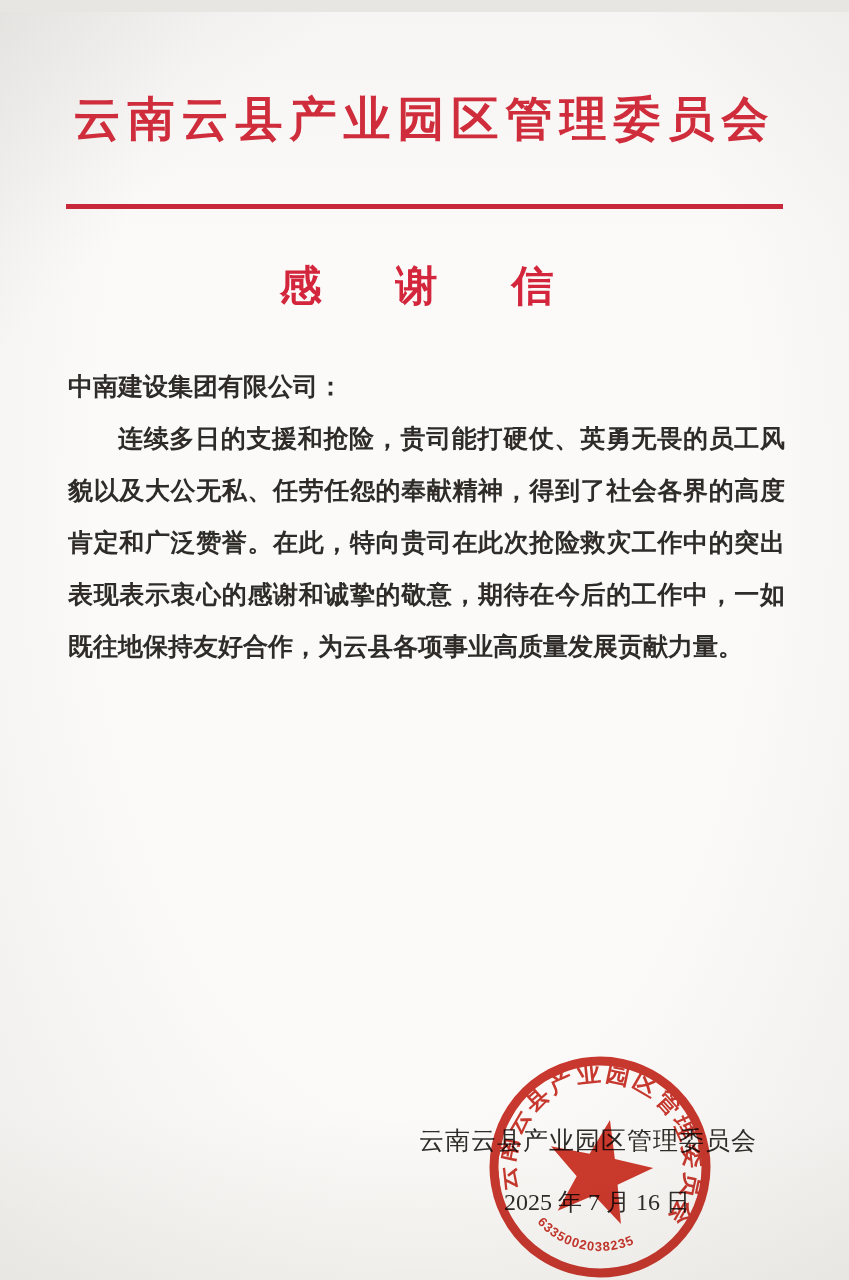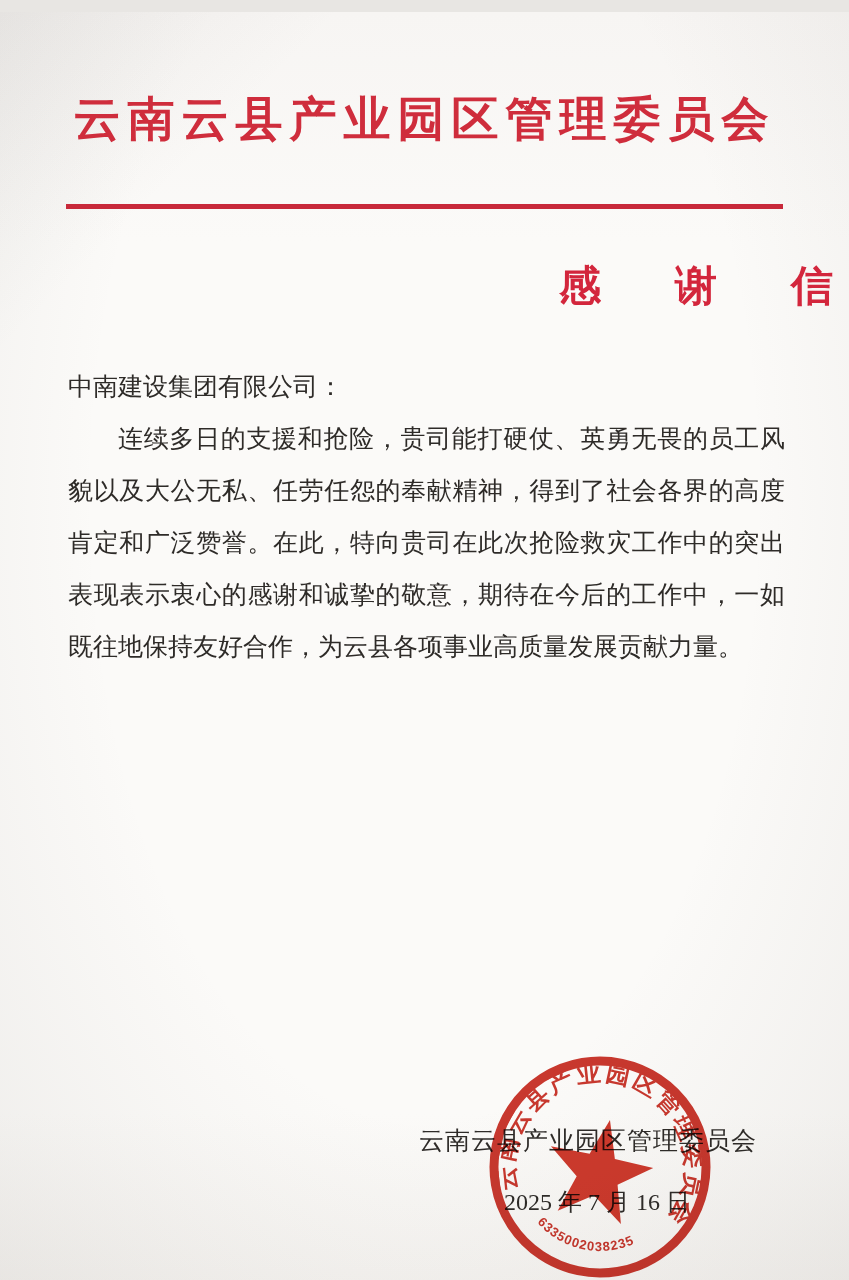--- a/index.html
+++ b/index.html
@@ -27,36 +27,36 @@
   }
   .red-rule {
     position: absolute;
     top: 192px; left: 66px; right: 66px;
     height: 5px;
     background: #c8293a;
   }
   .letter-title {
     position: absolute;
     top: 246px; left: 0; right: 0;
-    text-align: right;
+    text-align: center;
     font-size: 42px;
     font-weight: bold;
     color: #d3263c;
     letter-spacing: 16px;
     white-space: nowrap;
   }
   .body-block {
     position: absolute;
     top: 349px; left: 68px; right: 64px;
     font-size: 25px;
     line-height: 52px;
     color: #2e2b28;
     text-align: justify;
   }
-  .body-block p { margin: 0; text-indent: 2em; }
+  .body-block p { margin: 0; text-indent: 2em; font-weight: bold; }
   .body-block .recipient { text-indent: 0; }
   .signature-line {
     position: absolute;
     top: 1112px; right: 92px;
     font-size: 25px;
     color: #2e2b28;
     letter-spacing: 1px;
     white-space: nowrap;
   }
   .date-line {

